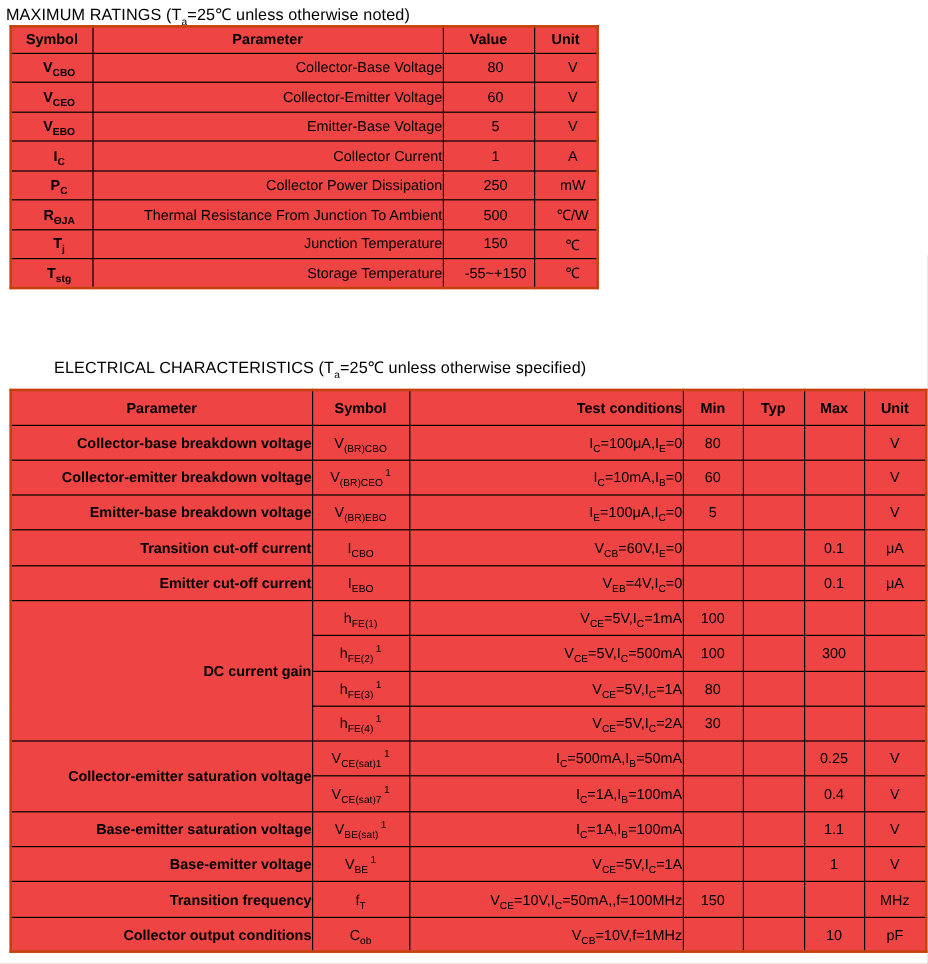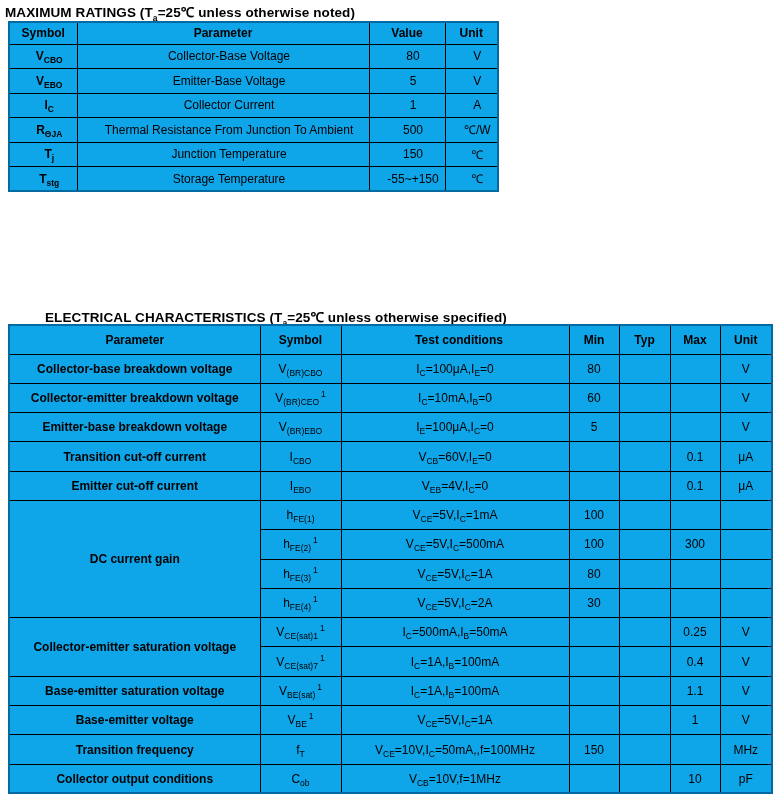--- a/index.html
+++ b/index.html
@@ -9,54 +9,54 @@
     background: #ffffff;
     color: #000000;
     font-family: "Liberation Sans", sans-serif;
     position: relative;
     overflow: hidden;
   }
   .title {
     position: absolute;
     left: 5px;
     font-size: 13.5px;
-    font-weight: bold;
+    font-weight: normal;
     letter-spacing: 0.1px;
     white-space: nowrap;
   }
   #max-ratings-title { top: 3px; }
-  #electrical-title { top: 308px; padding-left: 40px; }
+  #electrical-title { top: 297px; padding-left: 40px; }
 
   table {
     position: absolute;
     border-collapse: collapse;
     table-layout: fixed;
-    border: 2px solid #0369a1;
-    background: #0ea5e9;
+    border: 2px solid #c2410c;
+    background: #ef4444;
   }
   #max-ratings-table { left: 8px; top: 21px; width: 489px; }
   #electrical-table  { left: 8px; top: 324px; width: 763px; }
 
   th, td {
     border: 1px solid #000;
     font-size: 12px;
     padding: 0;
     overflow: hidden;
     white-space: nowrap;
     vertical-align: middle;
   }
   th { font-weight: bold; text-align: center; }
 
   #max-ratings-table th { height: 22px; }
   #max-ratings-table td { height: 24.5px; padding-left: 12px; }
   #electrical-table th { height: 29px; }
   #electrical-table td { height: 29.3px; }
 
   .c { text-align: center; }
-  .l { text-align: center; padding-left: 8px; }
+  .l { text-align: right; padding-left: 8px; }
   .bold { font-weight: bold; }
   #electrical-table .l { padding-left: 0; }
   #electrical-table th.l { padding-left: 8px; }
 
   sub { font-size: 8.5px; line-height: 0; }
   sup { font-size: 8.5px; line-height: 0; margin-left: 2px; }
 </style>
 </head>
 <body>
 
@@ -78,30 +78,42 @@
     </tr>
   </thead>
   <tbody>
       <tr>
         <td class="c bold">V<sub>CBO</sub></td>
         <td class="l">Collector-Base Voltage</td>
         <td class="c">80</td>
         <td class="c">V</td>
       </tr>
       <tr>
+        <td class="c bold">V<sub>CEO</sub></td>
+        <td class="l">Collector-Emitter Voltage</td>
+        <td class="c">60</td>
+        <td class="c">V</td>
+      </tr>
+      <tr>
         <td class="c bold">V<sub>EBO</sub></td>
         <td class="l">Emitter-Base Voltage</td>
         <td class="c">5</td>
         <td class="c">V</td>
       </tr>
       <tr>
         <td class="c bold">I<sub>C</sub></td>
         <td class="l">Collector Current</td>
         <td class="c">1</td>
         <td class="c">A</td>
+      </tr>
+      <tr>
+        <td class="c bold">P<sub>C</sub></td>
+        <td class="l">Collector Power Dissipation</td>
+        <td class="c">250</td>
+        <td class="c">mW</td>
       </tr>
       <tr>
         <td class="c bold">R<sub>ΘJA</sub></td>
         <td class="l">Thermal Resistance From Junction To Ambient</td>
         <td class="c">500</td>
         <td class="c">℃/W</td>
       </tr>
       <tr>
         <td class="c bold">T<sub>j</sub></td>
         <td class="l">Junction Temperature</td>

